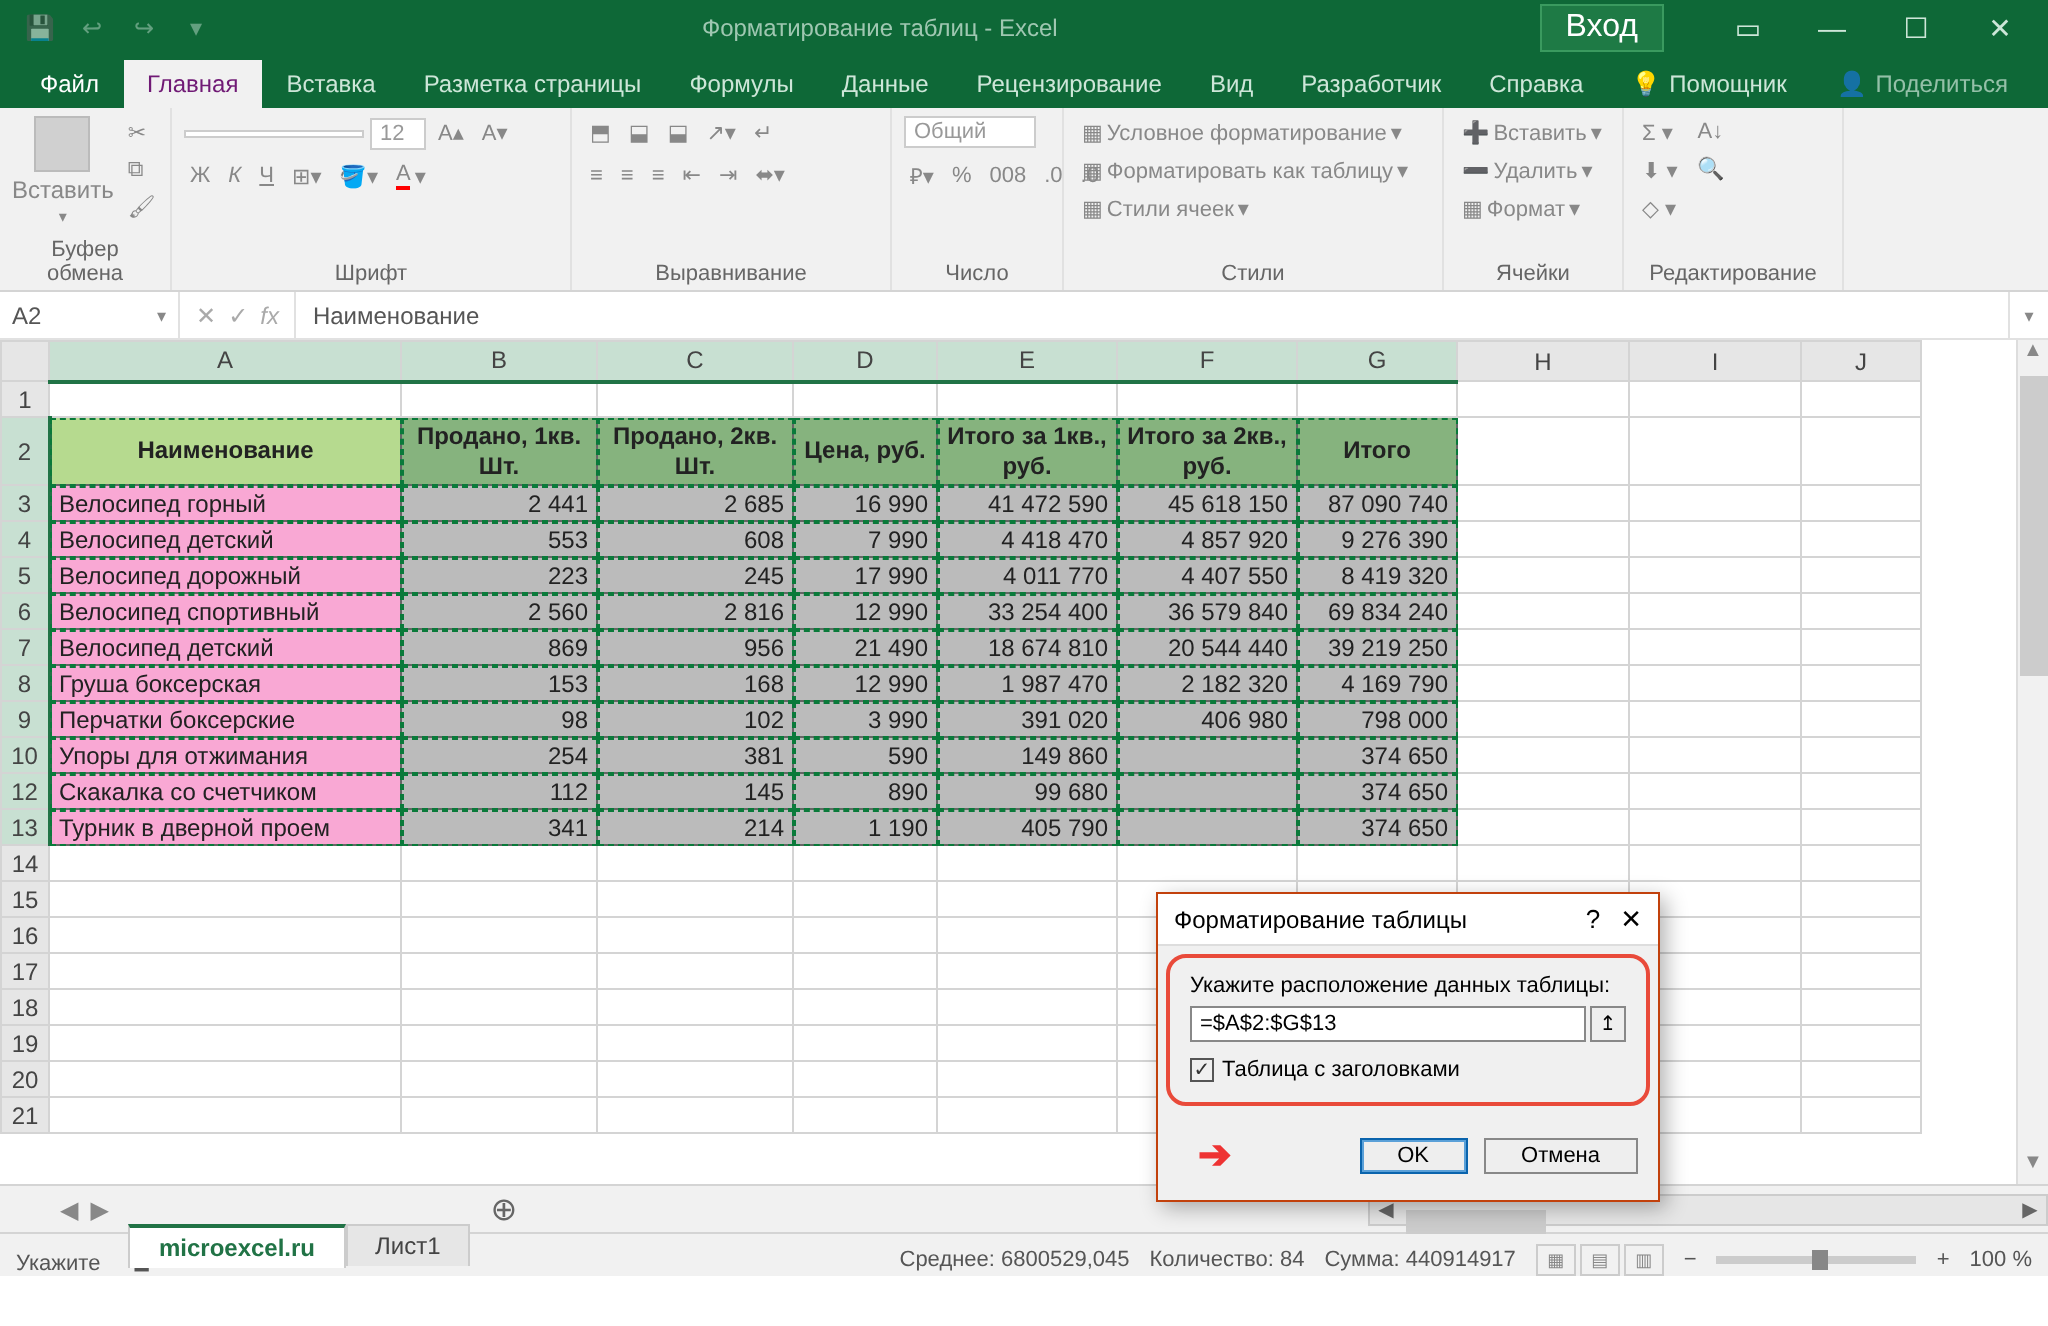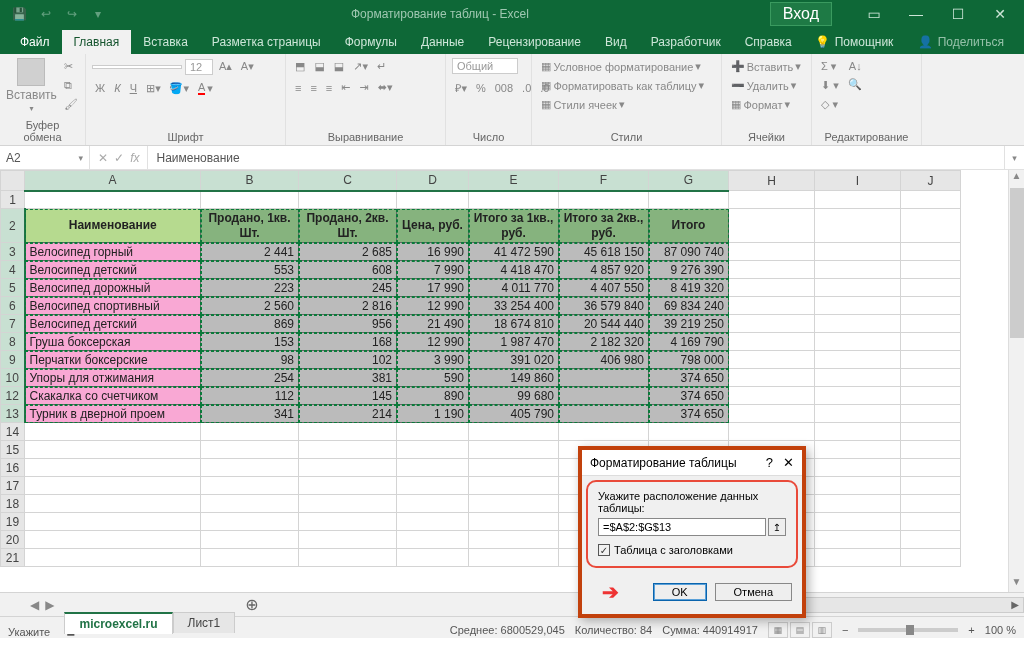--- a/index.html
+++ b/index.html
@@ -9,21 +9,21 @@
 .titlebar .qat { display: flex; align-items: center; gap: 2px; margin-left: 8px; }
 .titlebar .qat span { width: 24px; height: 20px; display: flex; align-items: center; justify-content: center; opacity: 0.5; }
 .titlebar .title { color: #9fc7b1; font-size: 12px; }
 .titlebar .win-controls { display: flex; align-items: center; gap: 2px; margin-right: 4px; }
 .titlebar .login-btn { background: #1e7a45; color: #fff; padding: 2px 12px; margin-right: 20px; font-size: 16px; border: 1px solid #3a9a5f; }
 .titlebar .win-controls .wc { width: 40px; height: 24px; display: flex; align-items: center; justify-content: center; color: #cde6d8; font-size: 14px; }
 
 .ribbon-tabs { height: 26px; background: #0e6837; display: flex; align-items: flex-end; padding-left: 8px; color: #cde6d8; font-size: 12px; }
 .ribbon-tabs .tab { padding: 5px 12px; cursor: pointer; }
 .ribbon-tabs .tab.file { color: #fff; }
-.ribbon-tabs .tab.active { background: #f1f1f1; color: #14532d; }
+.ribbon-tabs .tab.active { background: #f1f1f1; color: #701a75; }
 .ribbon-tabs .tab.assistant { display: flex; align-items: center; gap: 4px; }
 .ribbon-tabs .share { margin-left: auto; margin-right: 12px; padding: 5px 8px; display:flex; align-items:center; gap:4px; opacity:0.7;}
 
 .ribbon { height: 92px; background: #f1f1f1; border-bottom: 1px solid #d4d4d4; display: flex; }
 .rgroup { border-right: 1px solid #e1e1e1; padding: 4px 6px 2px; display: flex; flex-direction: column; justify-content: space-between; min-width: 60px; }
 .rgroup .label { text-align: center; font-size: 11px; color: #666; padding-top: 2px; }
 .rgroup .body { display: flex; flex: 1; align-items: flex-start; gap: 4px; }
 .rbtn { color: #888; font-size: 11px; display: flex; align-items: center; gap: 2px; padding: 2px 3px; white-space: nowrap; }
 .paste-big { display:flex; flex-direction:column; align-items:center; gap:2px; color:#888;}
 .paste-big .ico { width: 28px; height: 28px; background:#d0d0d0; border:1px solid #bbb; }
@@ -64,21 +64,21 @@
 .hscroll .thumb { position:absolute; left:2px; width:70px; height:12px; background:#ccc;}
 .hscroll .arr { width:16px; text-align:center; color:#666; font-size:10px;}
 
 .statusbar { height: 22px; background:#f1f1f1; border-top:1px solid #d4d4d4; display:flex; align-items:flex-end; font-size:11px; color:#555; padding:0 8px; gap:16px;}
 .statusbar .right { margin-left:auto; display:flex; align-items:center; gap:10px;}
 .view-icons { display:flex; gap:2px;}
 .view-icons span { width:20px; height:16px; border:1px solid #ccc; display:flex; align-items:center; justify-content:center; font-size:9px; color:#888;}
 .zoom-slider { width:100px; height:4px; background:#ccc; position:relative;}
 .zoom-slider .z-thumb { position:absolute; left:48px; top:-3px; width:8px; height:10px; background:#888;}
 
-.dialog { position:absolute; left:578px; top:446px; width:228px; background:#f0f0f0; border:4px solid #c2410c; box-shadow: 3px 3px 10px rgba(0,0,0,0.3); }
+.dialog { position:absolute; left:578px; top:446px; width:252px; background:#f0f0f0; border:1px solid #c2410c; box-shadow: 3px 3px 10px rgba(0,0,0,0.3); }
 .dialog .dlg-title { height:26px; background:#fff; border-bottom:1px solid #ddd; display:flex; align-items:center; padding:0 8px; font-size:12px; }
 .dialog .dlg-title .dt-icons { margin-left:auto; display:flex; gap:10px; font-size:13px;}
 .dialog .dlg-body { padding: 8px 10px 10px; border: 2px solid #e94a3a; border-radius: 10px; margin: 4px;}
 .dialog .dlg-body .lbl { font-size:11px; margin-bottom:4px;}
 .dialog .range-row { display:flex; gap:2px;}
 .dialog .range-input { flex:1; border:1px solid #888; background:#fff; padding:2px 4px; font-size:11px;}
 .dialog .range-btn { width:18px; border:1px solid #888; background:#eee; display:flex; align-items:center; justify-content:center; font-size:10px;}
 .dialog .chk-row { margin-top:8px; font-size:11px; display:flex; align-items:center; gap:4px;}
 .dialog .chk { width:12px; height:12px; border:1px solid #555; display:inline-flex; align-items:center; justify-content:center; font-size:10px; color:#333;}
 .dialog .btn-row { display:flex; justify-content:flex-end; gap:8px; padding: 8px 10px 10px; align-items:center;}

